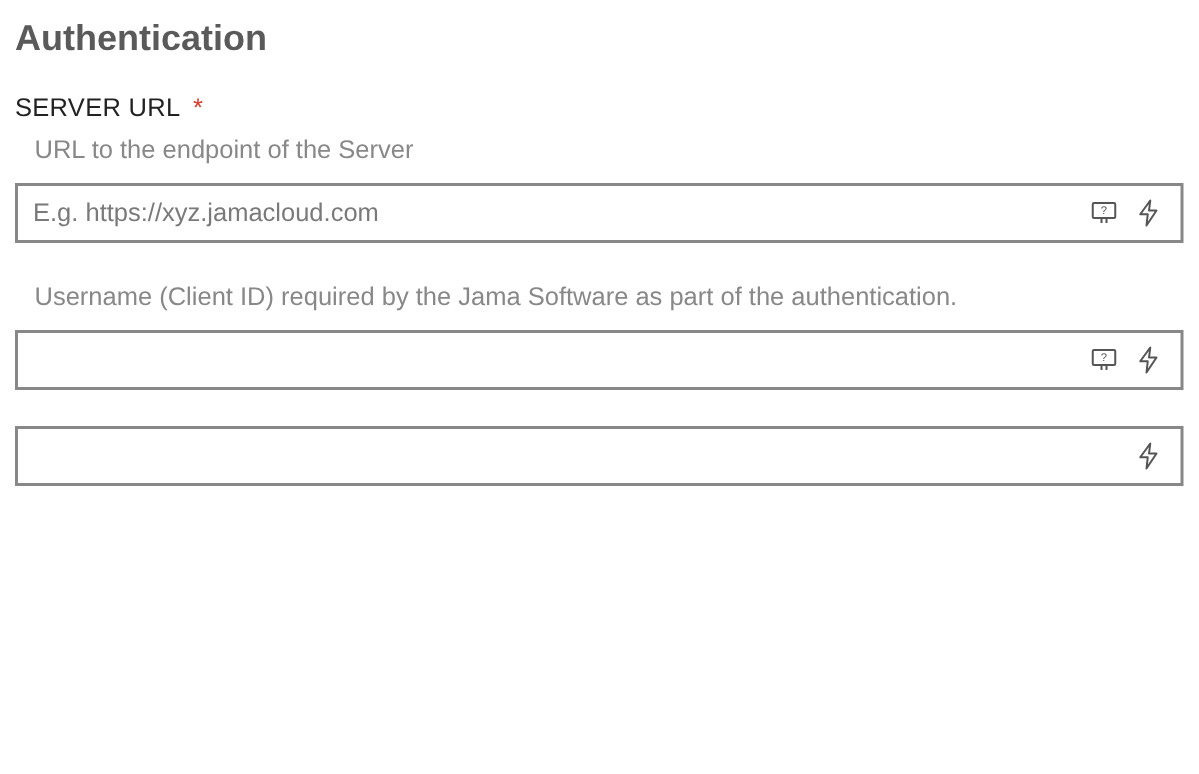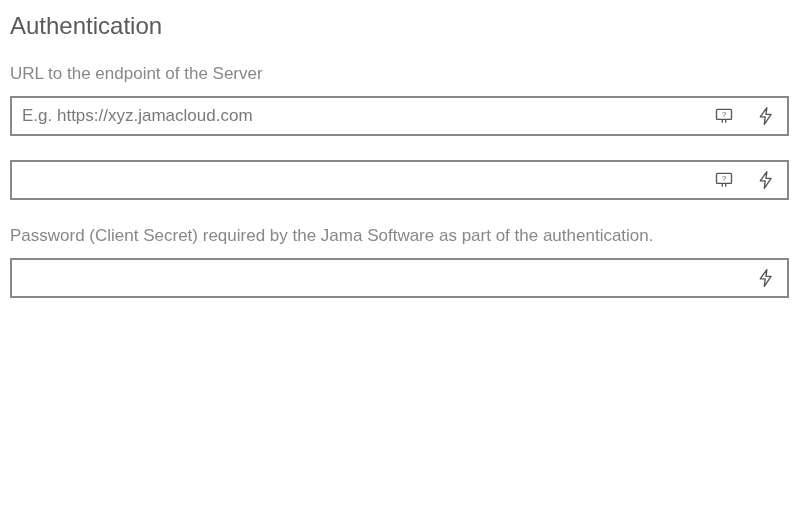--- a/index.html
+++ b/index.html
@@ -8,21 +8,21 @@
       padding: 0;
     }
     body {
       font-family: "Segoe UI", Arial, sans-serif;
       background: #ffffff;
       padding: 12px 10px;
       width: 799px;
     }
     .section-title {
       font-size: 24px;
-      font-weight: 400;
+      font-weight: 700;
       color: #5a5a5a;
       margin-bottom: 22px;
     }
     .field {
       margin-bottom: 24px;
     }
     .field-label {
       font-size: 17px;
       font-weight: 400;
       color: #222222;
@@ -31,29 +31,29 @@
     }
     .required {
       color: #d93c2b;
       margin-left: 4px;
     }
     .field-desc {
       font-size: 17px;
       color: #888888;
       margin-bottom: 10px;
       line-height: 1.4;
+      margin-left: 13px;
     }
     .input-wrap {
       display: flex;
       align-items: center;
       border: 2px solid #888888;
       height: 40px;
       padding: 0 8px 0 10px;
       background: #ffffff;
-      gap: 12px;
     }
     .text-input {
       flex: 1;
       border: none;
       outline: none;
       font-size: 17px;
       font-family: inherit;
       color: #333333;
       background: transparent;
       height: 100%;
@@ -75,60 +75,64 @@
       width: 20px;
       height: 20px;
     }
   </style>
 </head>
 <body>
 
 <div class="section-title">Authentication</div>
 
 <div class="field">
+  <div class="field-label">
+    <span>SERVER URL</span>
+    <span class="required">*</span>
+  </div>
   <div class="field-desc">URL to the endpoint of the Server</div>
   <div class="input-wrap">
     <input type="text" class="text-input" placeholder="E.g. https://xyz.jamacloud.com" style="">
     <span class="icon-btn">
       <svg viewBox="0 0 24 24" fill="none" stroke="currentColor" stroke-width="1.6">
         <rect x="3" y="4" width="18" height="12" rx="1"></rect>
         <path d="M10 16 L10 20"></path>
         <path d="M14 16 L14 20"></path>
         <text x="12" y="13" text-anchor="middle" font-size="9" fill="currentColor" stroke="none">?</text>
       </svg>
     </span>
     <span class="icon-btn">
       <svg viewBox="0 0 24 24" fill="none" stroke="currentColor" stroke-width="1.6" stroke-linejoin="round" stroke-linecap="round">
         <path d="M13 2 L5 13 L11 13 L10 22 L18 10 L12 10 Z"></path>
       </svg>
     </span>
   </div>
 </div>
 
 <div class="field">
+  <div class="field-desc">Username (Client ID) required by the Jama Software as part of the authentication.</div>
   <div class="input-wrap">
     <input type="text" class="text-input" placeholder="" style="">
     <span class="icon-btn">
       <svg viewBox="0 0 24 24" fill="none" stroke="currentColor" stroke-width="1.6">
         <rect x="3" y="4" width="18" height="12" rx="1"></rect>
         <path d="M10 16 L10 20"></path>
         <path d="M14 16 L14 20"></path>
         <text x="12" y="13" text-anchor="middle" font-size="9" fill="currentColor" stroke="none">?</text>
       </svg>
     </span>
     <span class="icon-btn">
       <svg viewBox="0 0 24 24" fill="none" stroke="currentColor" stroke-width="1.6" stroke-linejoin="round" stroke-linecap="round">
         <path d="M13 2 L5 13 L11 13 L10 22 L18 10 L12 10 Z"></path>
       </svg>
     </span>
   </div>
 </div>
 
 <div class="field">
-  <div class="field-desc">Password (Client Secret) required by the Jama Software as part of the authentication.</div>
   <div class="input-wrap">
     <input type="password" class="text-input" placeholder="" style="">
     <span class="icon-btn">
       <svg viewBox="0 0 24 24" fill="none" stroke="currentColor" stroke-width="1.6" stroke-linejoin="round" stroke-linecap="round">
         <path d="M13 2 L5 13 L11 13 L10 22 L18 10 L12 10 Z"></path>
       </svg>
     </span>
   </div>
 </div>
 

